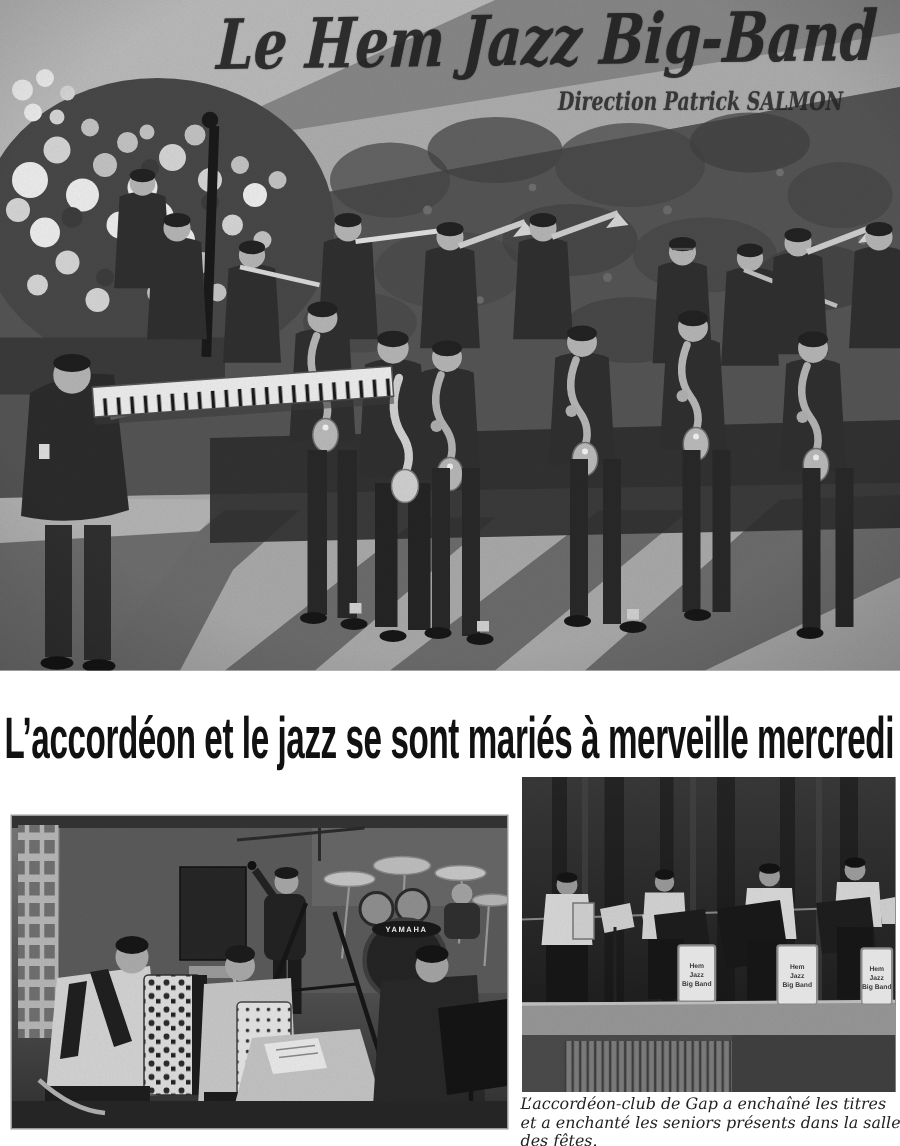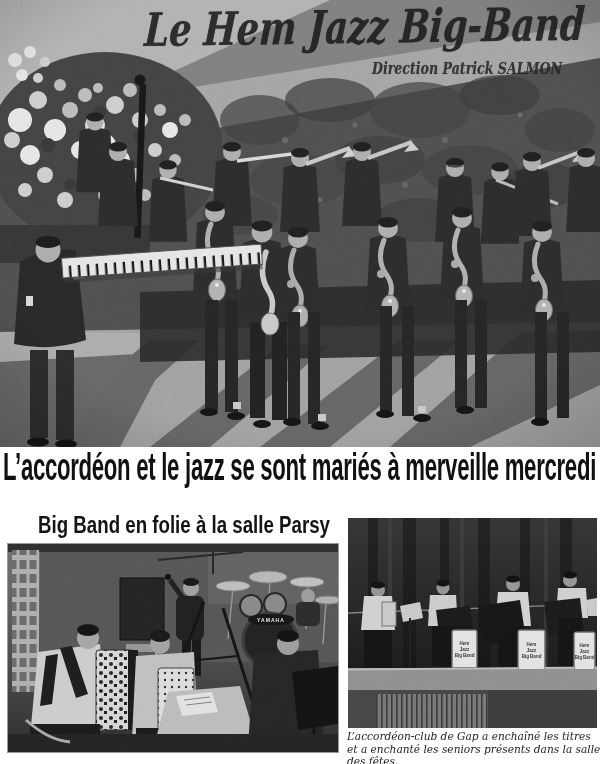--- a/index.html
+++ b/index.html
@@ -15,21 +15,21 @@
   #masthead-title{position:absolute;left:146px;top:6px;z-index:5;
       transform:rotate(-0.8deg) skewX(-4deg);transform-origin:left top;}
   #masthead-title .fit{display:inline-block;white-space:nowrap;
       font:italic 700 46px/1.05 "DejaVu Serif",serif;color:#1b1b1b;opacity:.88;
       text-shadow:0 0 1px rgba(10,10,10,.65);}
   #masthead-direction{position:absolute;left:372px;top:59px;z-index:5;}
   #masthead-direction .fit{display:inline-block;white-space:nowrap;
       font:italic 700 17px/1.1 "DejaVu Serif",serif;color:#242424;opacity:.85;
       text-shadow:0 0 1px rgba(20,20,20,.5);}
   
-  #headline{position:absolute;left:3px;top:445px;width:596px;}
+  #headline{position:absolute;left:3px;top:471px;width:596px;}
   #headline .fit{display:inline-block;white-space:nowrap;
       font:700 39px/44px "Liberation Sans",sans-serif;letter-spacing:-0.5px;color:#111;}
   #subheadline{position:absolute;left:38px;top:511px;}
   #subheadline .fit{display:inline-block;white-space:nowrap;
       font:700 23px/28px "Liberation Sans",sans-serif;color:#141414;}
   
   #caption{position:absolute;left:347px;top:730px;width:254px;
       font:italic 400 10.6px/1.2 "DejaVu Serif",serif;color:#222;}
   
   .drum-brand{position:absolute;left:240px;top:70px;width:46px;height:11px;
@@ -278,23 +278,20 @@
       <span class="fit" style="transform-origin: left top; transform: scaleX(0.762822);">Le Hem Jazz Big-Band</span>
     </div>
     <div id="masthead-direction">
       <span class="fit" style="transform-origin: left top; transform: scaleX(0.740741);">Direction Patrick SALMON</span>
     </div>
   </div>
 
   <div id="headline">
     <span class="fit" style="transform-origin: left top; transform: scaleX(0.567999);">L’accordéon et le jazz se sont mariés à merveille mercredi</span>
   </div>
-  <div id="subheadline">
-    <span class="fit" style="transform-origin: left top; transform: scaleX(0.812911);">Big Band en folie à la salle Parsy</span>
-  </div>
 
   <div id="left-photo" class="photo">
     <svg width="330" height="208" viewBox="0 0 330 208" xmlns="http://www.w3.org/2000/svg">
       <defs>
         <linearGradient id="bgB" x1="0" y1="0" x2="0" y2="1">
           <stop offset="0" stop-color="#787878"></stop>
             <stop offset="1" stop-color="#2f2f2f"></stop>
         </linearGradient>
         <pattern id="winB" width="10" height="14" patternUnits="userSpaceOnUse">
           <rect width="10" height="14" fill="#b5b5b5"></rect>

